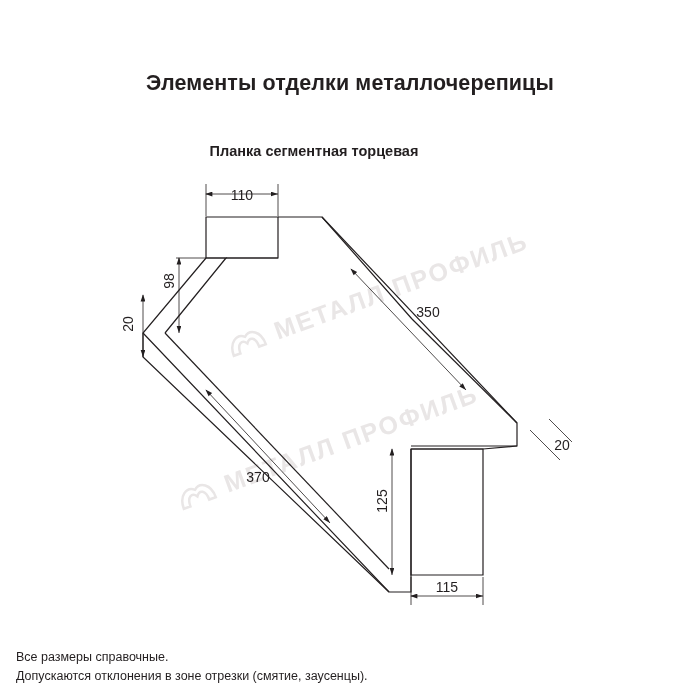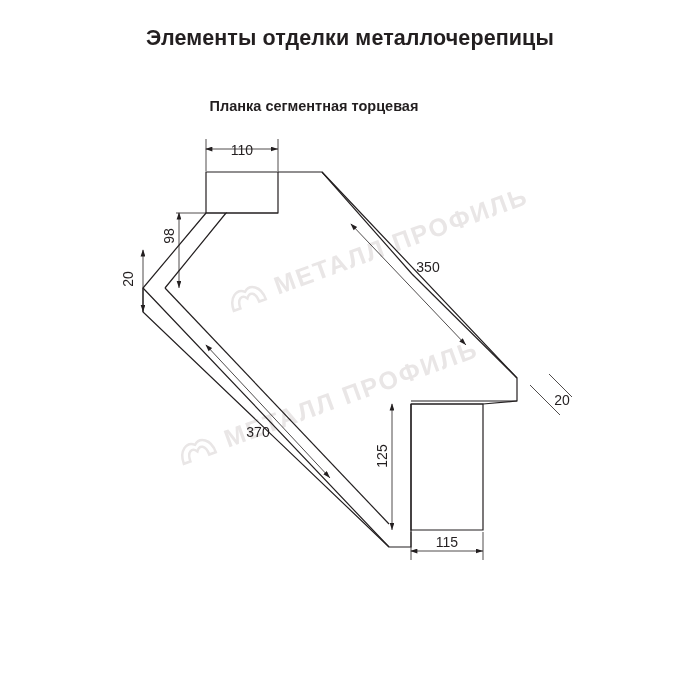--- a/index.html
+++ b/index.html
@@ -11,20 +11,21 @@
     height: 700px;
     background: #ffffff;
     font-family: "Liberation Sans", sans-serif;
     color: #231f20;
     position: relative;
     overflow: hidden;
   }
   .page {
     position: absolute;
     inset: 0;
+    margin-top: 45px;
   }
   .title {
     position: absolute;
     top: 26px;
     left: 0;
     width: 700px;
     text-align: center;
     font-size: 21.5px;
     font-weight: bold;
     letter-spacing: 0.1px;
@@ -173,14 +174,18 @@
       <text x="174" y="236" text-anchor="middle" transform="rotate(-90 174 236)">98</text>
       <text x="133" y="279" text-anchor="middle" transform="rotate(-90 133 279)">20</text>
       <text x="428" y="272" text-anchor="middle">350</text>
       <text x="562" y="405" text-anchor="middle">20</text>
       <text x="387" y="456" text-anchor="middle" transform="rotate(-90 387 456)">125</text>
       <text x="258" y="437" text-anchor="middle">370</text>
       <text x="447" y="547" text-anchor="middle">115</text>
     </g>
   </svg>
 
+  <div class="footer">
+    <span>Все размеры справочные.</span>
+    <span>Допускаются отклонения в зоне отрезки (смятие, заусенцы).</span>
+  </div>
 
 </div>
 
 </body></html>

